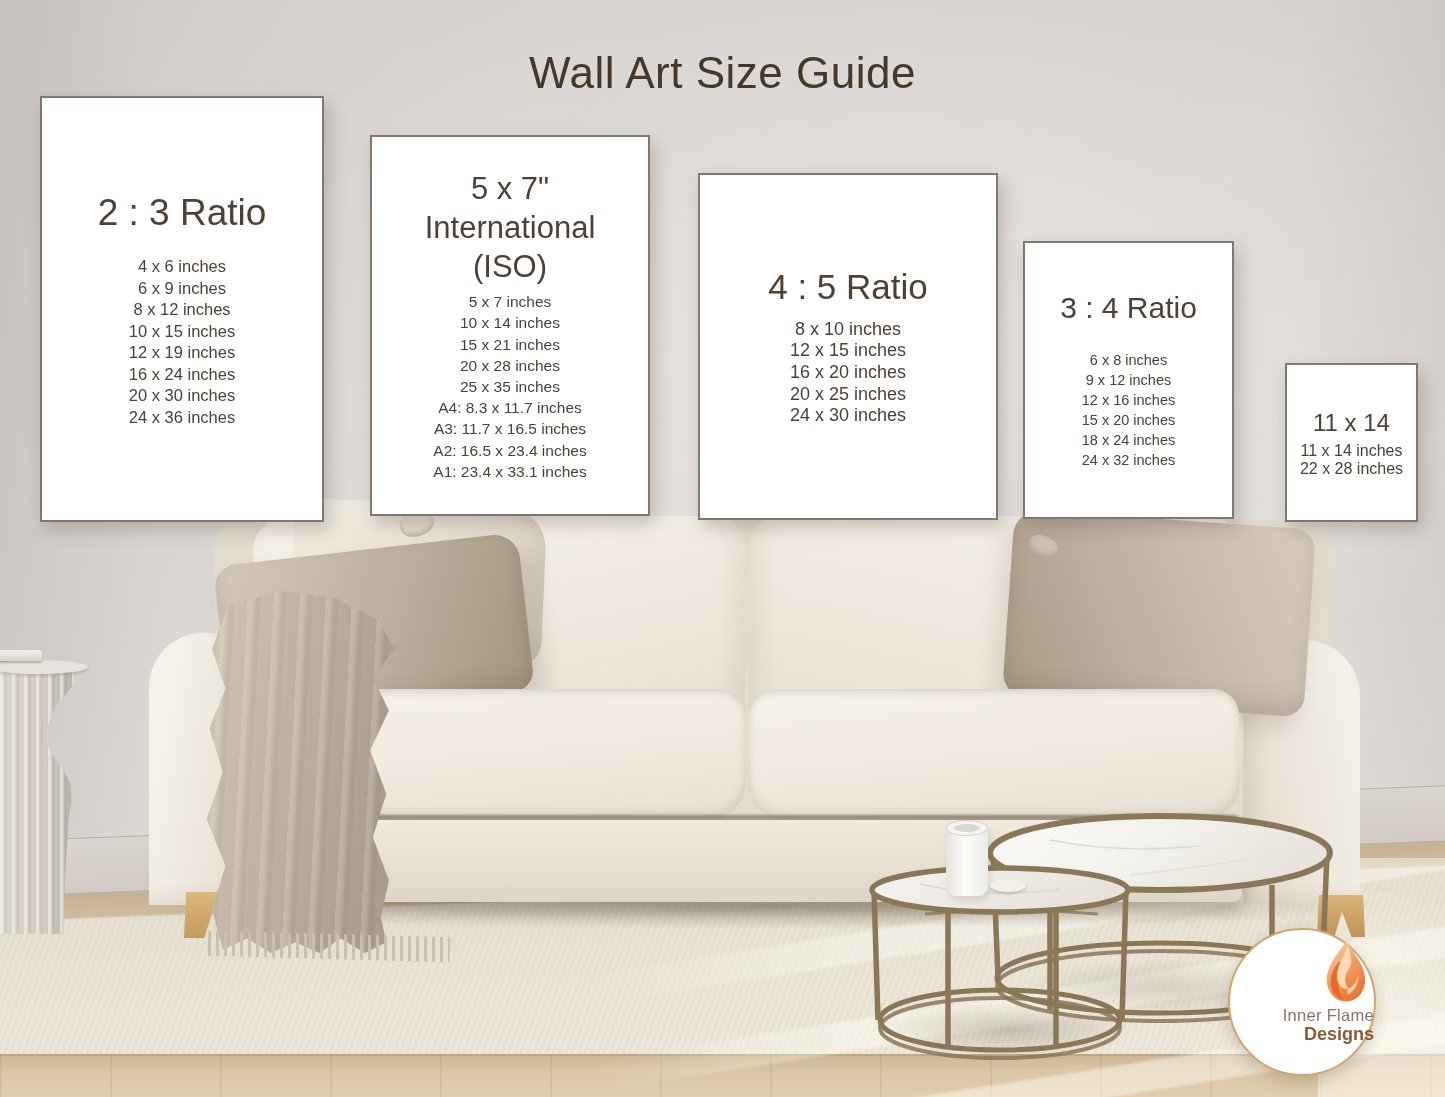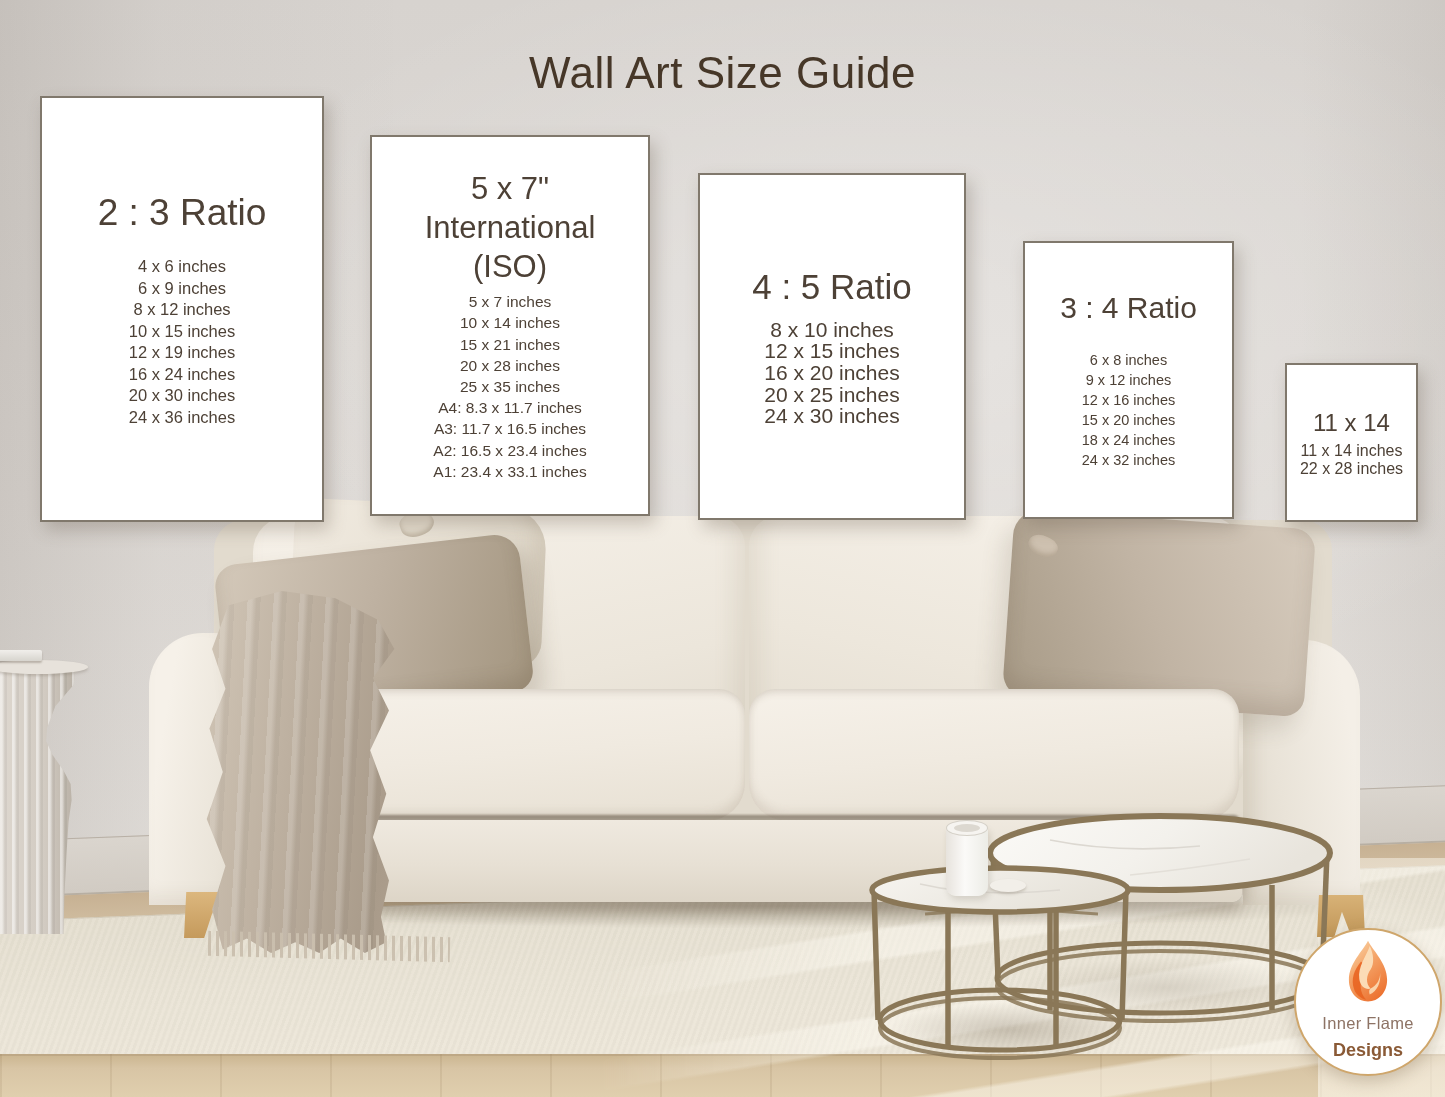--- a/index.html
+++ b/index.html
@@ -100,44 +100,44 @@
   .vase{left:946px;top:826px;width:42px;height:70px;border-radius:5px 5px 10px 10px;
     background:linear-gradient(90deg,#e7e3dd 0%,#fbfaf8 45%,#ecece6 100%);
     box-shadow:2px 4px 6px rgba(100,88,68,.18);}
   .vase::before{content:"";position:absolute;top:-6px;left:0;right:0;height:14px;border-radius:50%;
     background:#f6f4f0;border:1px solid rgba(190,184,172,.6);}
   .vase::after{content:"";position:absolute;top:-2px;left:8px;width:26px;height:8px;border-radius:50%;background:#dcd8d0;}
   .dish{left:990px;top:879px;width:36px;height:13px;border-radius:50%;background:#f2efe9;
     box-shadow:0 2px 3px rgba(90,80,60,.25);}
 
   
-  .logo-badge{left:1294px;top:928px;width:148px;height:148px;border-radius:50%;background:#fff;
+  .logo-badge{left:1228px;top:928px;width:148px;height:148px;border-radius:50%;background:#fff;
     border:2px solid var(--logo-ring-gold,#cfa66b);box-shadow:0 6px 16px rgba(110,90,60,.28);
-    display:flex;flex-direction:column;align-items:center;z-index:30;gap:8px;}
+    display:flex;flex-direction:column;align-items:flex-end;z-index:30;}
   .logo-flame{margin-top:9px;}
   .logo-line1{font-size:16.5px;letter-spacing:.3px;color:var(--logo-text,#8d7365);margin-top:1px;}
   .logo-line2{font-size:18px;font-weight:700;color:var(--logo-text-2,#8a5a36);margin-top:-1px;}
 
   
   .page-title{left:0;right:0;top:48px;text-align:center;font-size:44px;font-weight:500;
     letter-spacing:.5px;color:var(--title-color,#463728);z-index:45;}
   .poster{position:absolute;background:var(--frame-bg,#fff);border:2px solid var(--frame-border,#80786c);
     box-shadow:5px 8px 16px rgba(92,80,64,.28);display:flex;flex-direction:column;align-items:center;
     justify-content:center;text-align:center;color:var(--text-brown,#4d4136);z-index:40;}
   .poster-heading{white-space:pre-line;line-height:1.22;}
   .poster-sizes{list-style:none;margin:0;padding:0;}
   .p0{left:40px;top:96px;width:284px;height:426px;}
   .p0 .poster-heading{font-size:37px;margin-bottom:21px;}
   .p0 li{font-size:16.5px;line-height:21.5px;}
   .p1{left:370px;top:135px;width:280px;height:381px;}
   .p1 .poster-heading{font-size:31px;line-height:1.26;margin-bottom:5px;}
   .p1 li{font-size:15.5px;line-height:21.2px;}
-  .p2{left:698px;top:173px;width:268px;height:347px;}
+  .p2{left:698px;top:173px;width:300px;height:347px;}
   .p2 .poster-heading{font-size:35px;margin-bottom:10px;}
-  .p2 li{font-size:21px;line-height:21.6px;}
+  .p2 li{font-size:18px;line-height:21.6px;}
   .p3{left:1023px;top:241px;width:211px;height:278px;}
   .p3 .poster-heading{font-size:30px;margin-bottom:24px;}
   .p3 li{font-size:14.5px;line-height:20px;}
   .p4{left:1285px;top:363px;width:133px;height:159px;}
   .p4 .poster-heading{font-size:24px;margin-bottom:5px;}
   .p4 li{font-size:16px;line-height:17.5px;}
 </style>
 </head>
 <body>
 

